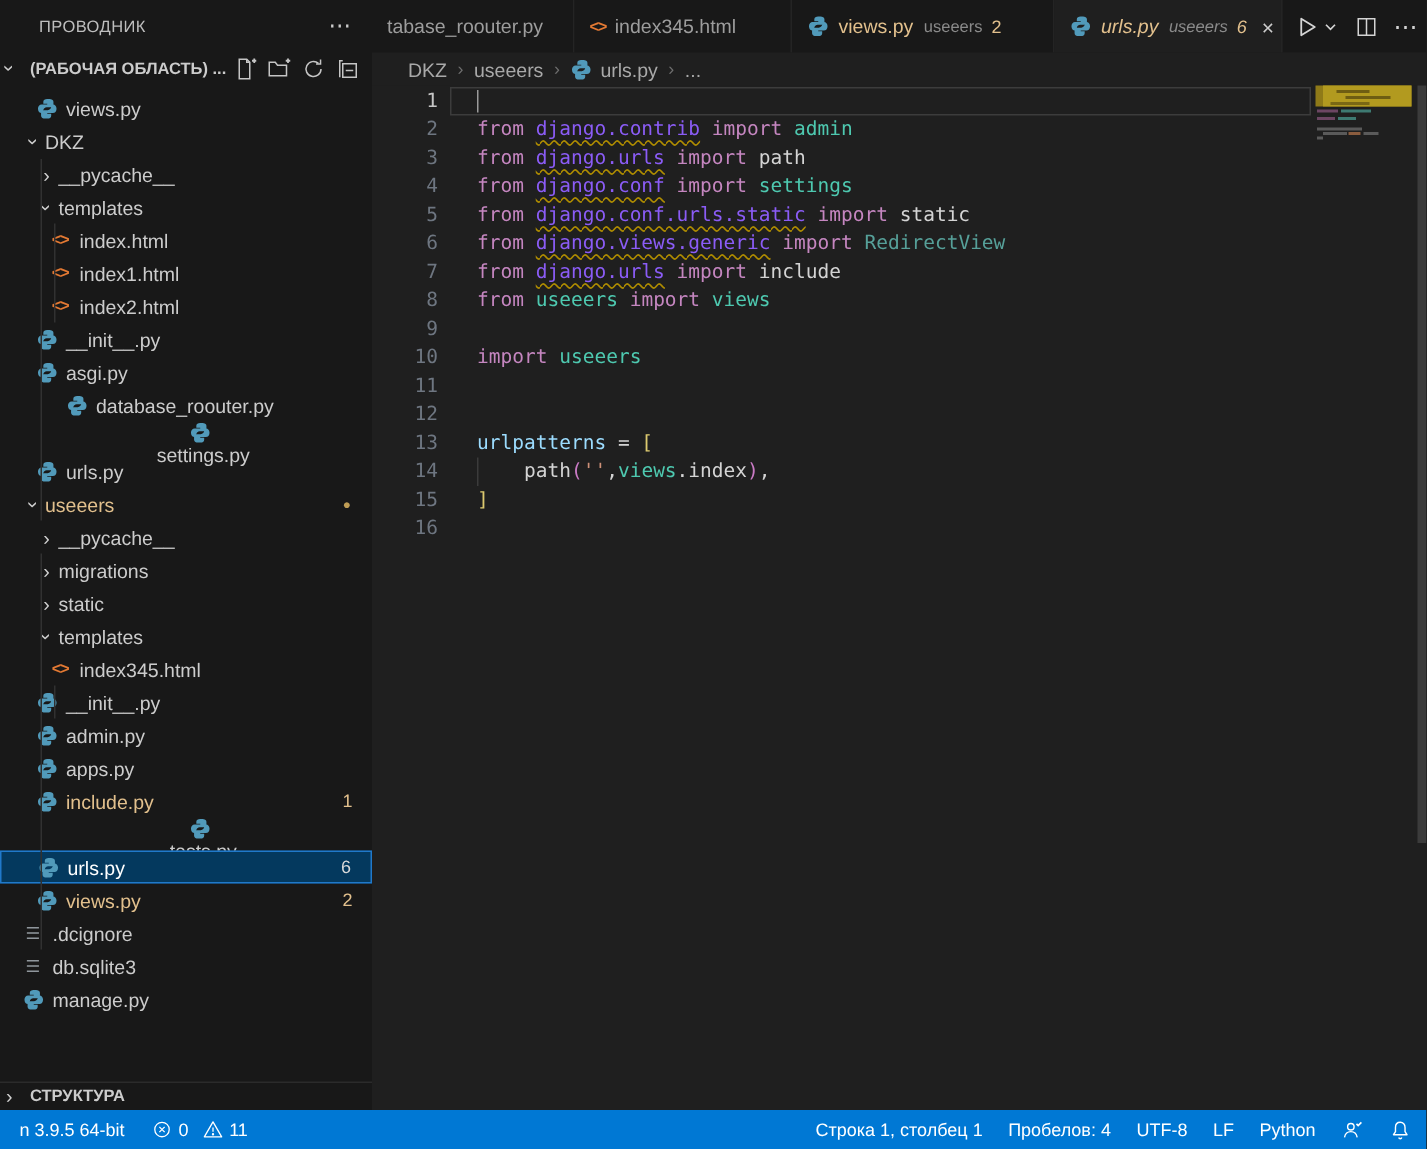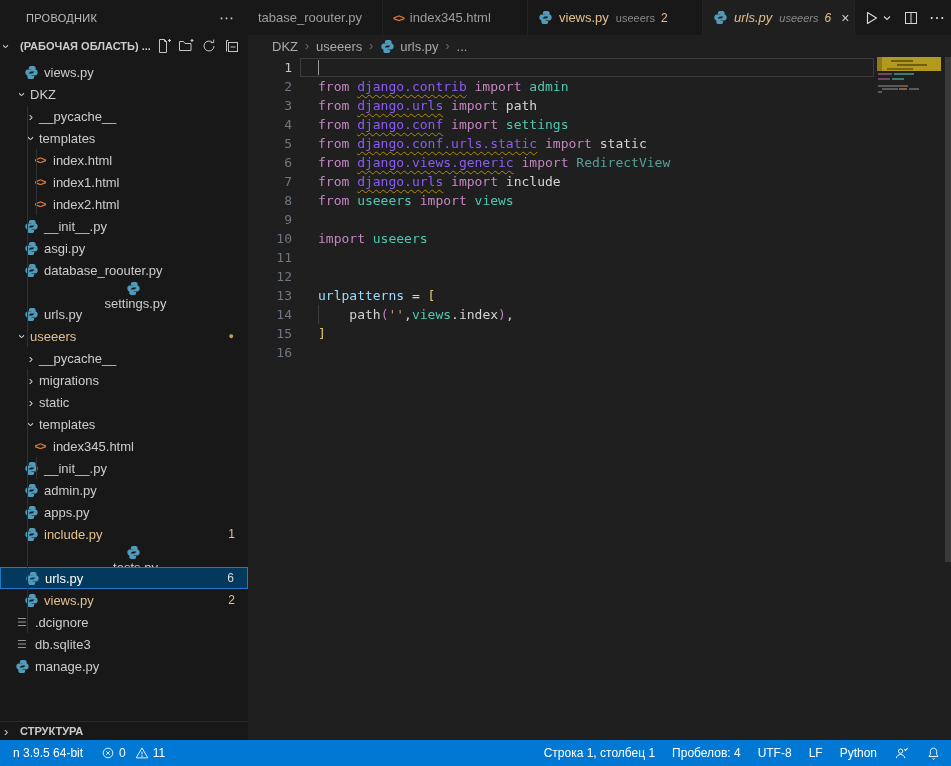--- a/index.html
+++ b/index.html
@@ -181,21 +181,21 @@
         </div>
         <div class="trow" style="padding-left: 23px;">
           <span class="ficon">
             <svg width="15" height="15" viewBox="0 0 16 16">
               <path fill="#519aba" d="M7.9 1c-1.5 0-2.7.6-2.7 2v1.4h2.8v.5H4C2.5 4.9 1.4 6.1 1.4 8c0 1.9 1.1 3.1 2.5 3.1h1.3V9.4c0-1.3 1.1-2.4 2.5-2.4h2.7c1.1 0 2-.9 2-2V3C12.4 1.6 11 1 9.6 1z"></path>
               <path fill="#519aba" d="M8.1 15c1.5 0 2.7-.6 2.7-2v-1.4H8v-.5h4c1.5 0 2.6-1.2 2.6-3.1 0-1.9-1.1-3.1-2.5-3.1h-1.3v1.7c0 1.3-1.1 2.4-2.5 2.4H5.6c-1.1 0-2 .9-2 2V13c0 1.4 1.4 2 2.8 2z"></path>
             </svg>
           </span>
           <span class="lbl">asgi.py</span>
         </div>
-        <div class="trow" style="padding-left: 23px;">
+        <div class="trow" style="padding-left: 23px; margin-left: 20px;">
           <span class="ficon">
             <svg width="15" height="15" viewBox="0 0 16 16">
               <path fill="#519aba" d="M7.9 1c-1.5 0-2.7.6-2.7 2v1.4h2.8v.5H4C2.5 4.9 1.4 6.1 1.4 8c0 1.9 1.1 3.1 2.5 3.1h1.3V9.4c0-1.3 1.1-2.4 2.5-2.4h2.7c1.1 0 2-.9 2-2V3C12.4 1.6 11 1 9.6 1z"></path>
               <path fill="#519aba" d="M8.1 15c1.5 0 2.7-.6 2.7-2v-1.4H8v-.5h4c1.5 0 2.6-1.2 2.6-3.1 0-1.9-1.1-3.1-2.5-3.1h-1.3v1.7c0 1.3-1.1 2.4-2.5 2.4H5.6c-1.1 0-2 .9-2 2V13c0 1.4 1.4 2 2.8 2z"></path>
             </svg>
           </span>
           <span class="lbl">database_roouter.py</span>
         </div>
         <div class="trow" style="padding-left: 23px; flex-direction: column;">
           <span class="ficon">

